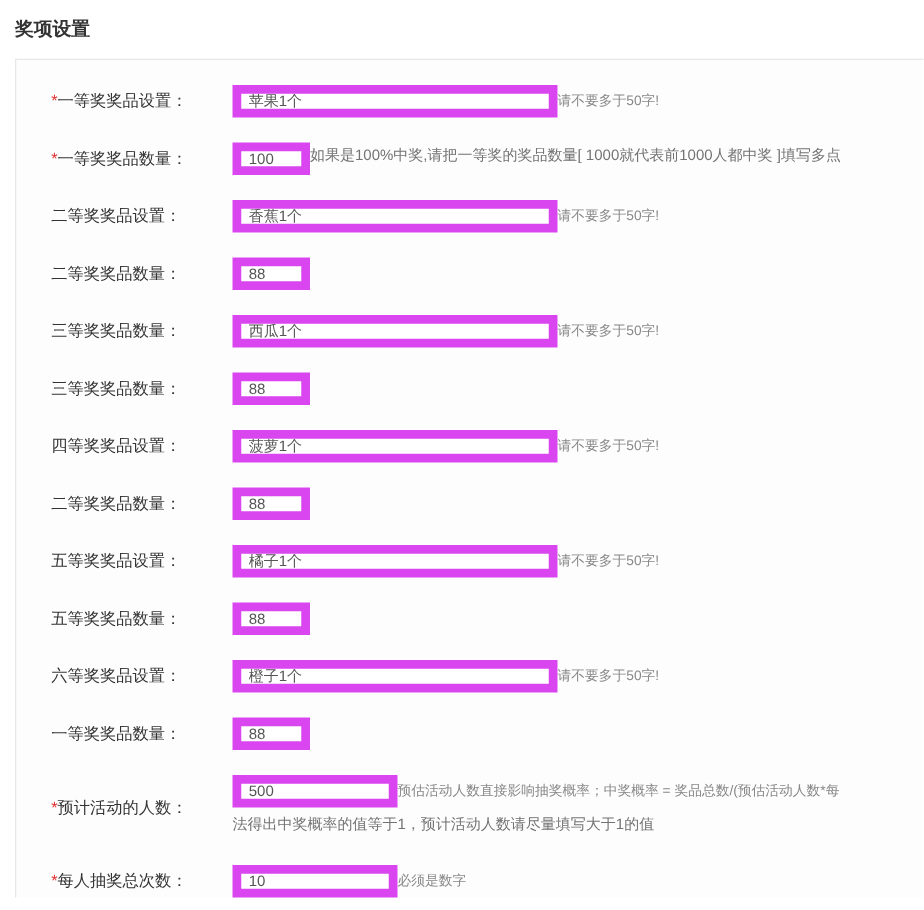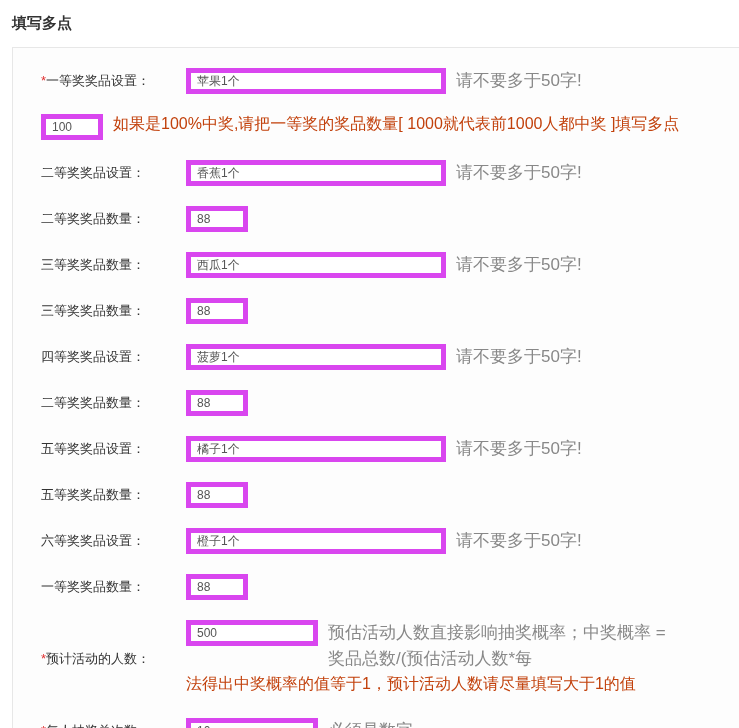--- a/index.html
+++ b/index.html
@@ -41,63 +41,63 @@
     .label .star {
       color: #e03030;
     }
     .control {
       display: flex;
       align-items: flex-start;
       flex-wrap: wrap;
     }
     .text-input {
       height: 26px;
-      border: 5px solid #d946ef;
+      border: 7px solid #d946ef;
       padding: 0 6px;
       font-size: 12px;
       color: #555;
       font-family: inherit;
-      margin-right: 10px;
       background: #fff;
     }
     .w-long { width: 260px; }
     .w-short { width: 62px; }
     .w-mid  { width: 132px; }
     .hint {
       color: #888;
-      font-size: 17px;
+      font-size: 11px;
       line-height: 26px;
     }
     .hint-red {
-      color: #c2410c;
-      font-size: 16px;
+      color: #737373;
+      font-size: 12px;
       line-height: 20px;
     }
     .tail {
       display: block;
       width: 490px;
     }
   </style>
 </head>
 <body>
 
 <div class="container">
-  <div class="section-title">填写多点</div>
+  <div class="section-title">奖项设置</div>
 
   <div class="form-body">
 
     <div class="row">
       <div class="label"><span class="star">*</span><span>一等奖奖品设置：</span></div>
       <div class="control">
         <input class="text-input w-long" value="苹果1个" style="">
         <span class="hint">请不要多于50字!</span>
       </div>
     </div>
 
     <div class="row">
+      <div class="label"><span class="star">*</span><span>一等奖奖品数量：</span></div>
       <div class="control">
         <input class="text-input w-short" value="100" style="">
         <span class="hint-red">如果是100%中奖,请把一等奖的奖品数量[ 1000就代表前1000人都中奖 ]填写多点</span>
       </div>
     </div>
 
     <div class="row">
       <div class="label"><span>二等奖奖品设置：</span></div>
       <div class="control">
         <input class="text-input w-long" value="香蕉1个" style="">

